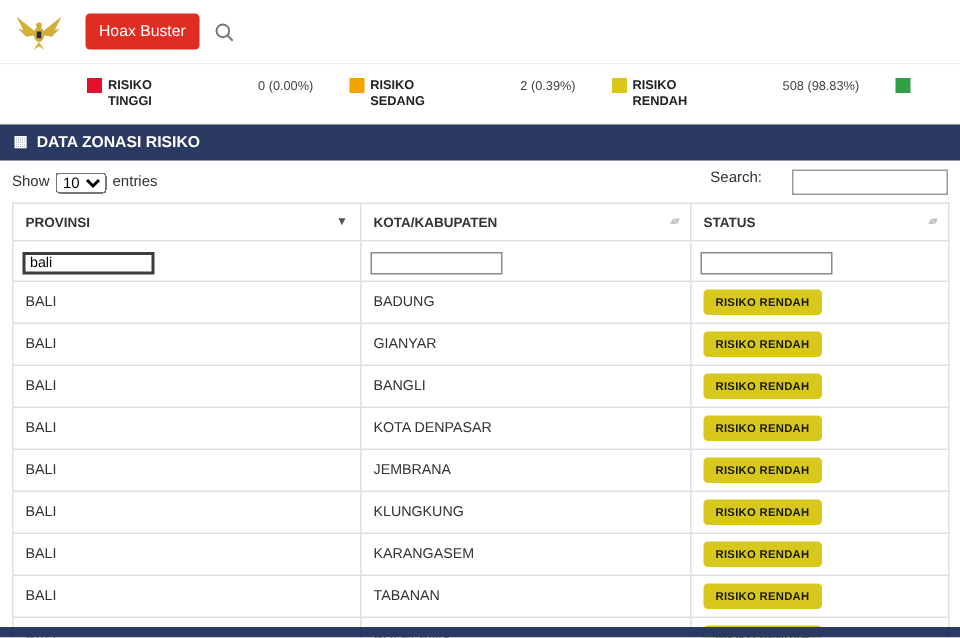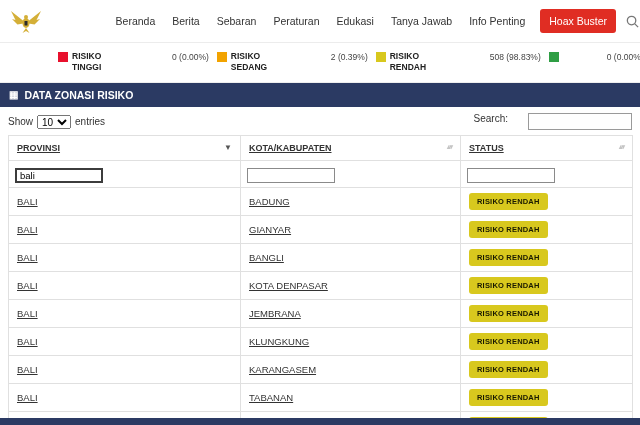--- a/index.html
+++ b/index.html
@@ -15,21 +15,21 @@
   .logo { width:32px; height:34px; flex:0 0 auto; }
   .nav { display:flex; align-items:center; gap:17px; margin-left:auto;
          font-size:10.5px; color:#333; }
   .nav .nav-item { cursor:pointer; white-space:nowrap; }
   .hoax-btn { background:#e02d23; color:#fff; border:none; border-radius:3px;
               padding:6px 9px; font-size:10.5px; margin-left:15px; cursor:pointer;
               font-family:"Liberation Sans", sans-serif; }
   .top-search { margin-left:9px; margin-right:-4px; flex:0 0 auto; cursor:pointer; }
 
   
-  .legend { display:flex; gap:8px; padding:8px 6px 9px 58px;
+  .legend { display:flex; gap:24px; padding:8px 6px 9px 58px;
             border-bottom:1px solid #eee; background:#fff; }
   .leg-item { display:flex; align-items:flex-start; gap:4px; }
   .leg-sw { width:10px; height:10px; margin-top:1px; flex:0 0 auto; }
   .sw-0 { background:#e8112d; } .sw-1 { background:#f2a300; }
   .sw-2 { background:#d8c81e; } .sw-3 { background:#17693c; }
   .sw-4 { background:#2f9e44; }
   .leg-label { font-weight:bold; font-size:8.5px; line-height:1.3; width:52px; color:#222; }
   .leg-val { font-size:8.5px; color:#444; margin-top:1px; white-space:nowrap;padding-left:44px; }
 
   
@@ -41,21 +41,21 @@
   .controls { display:flex; align-items:center; justify-content:space-between;
               padding:6px 8px 5px 8px; font-size:10px; }
   .show-wrap { display:flex; align-items:center; gap:4px; }
   .page-size { font-size:10px; height:14px; font-family:"Liberation Sans",sans-serif; }
   .search-wrap { display:flex; align-items:flex-start; gap:20px; }
   .search-input { width:104px; height:17px; border:1px solid #9a9a9a; font-size:10px; padding:1px 3px; }
 
   
   table.risk { width:624px; margin:0 8px; border-collapse:collapse; table-layout:fixed; }
   col.c1 { width:232px; } col.c2 { width:220px; } col.c3 { width:172px; }
-  th, td { border:1px solid #e0e0e0; text-align:left; vertical-align:middle;text-decoration:underline; }
+  th, td { border:1px solid #e0e0e0; text-align:left; vertical-align:middle; }
   th { font-size:9px; color:#333; padding:7px 8px; font-weight:bold; position:relative; cursor:pointer; }
   .sort-active { float:right; font-size:8px; color:#555; }
   .sort-idle { float:right; font-size:7px; color:#c4c4c4; letter-spacing:-1px; }
   .filter-row td { padding:4px 6px; }
   .filter-input { width:88px; height:15px; border:1px solid #8a8a8a; font-size:9.5px;
                   padding:1px 3px; font-family:"Liberation Sans",sans-serif; }
   .filter-input.active { border:2px solid #3c3c3c; }
   tbody td { font-size:9.5px; color:#333; padding:8px 8px; }
   tbody td.status-cell { padding:4px 8px; }
   .badge { display:inline-block; background:#d8c81e; color:#191900; font-size:7.5px;
@@ -73,29 +73,20 @@
     <g fill="#d4af37">
       <path d="M32 30 L2 6 L11 24 L4 22 L15 33 Z"></path>
       <path d="M32 30 L62 6 L53 24 L60 22 L49 33 Z"></path>
       <ellipse cx="32" cy="30" rx="7" ry="10"></ellipse>
       <path d="M32 40 L25 50 L32 46 L39 50 Z"></path>
       <circle cx="32" cy="18" r="4"></circle>
     </g>
     <rect x="29" y="26" width="6" height="9" fill="#2b2b2b"></rect>
   </svg>
 
-  <nav class="nav">
-    <span class="nav-item">Beranda</span>
-    <span class="nav-item">Berita</span>
-    <span class="nav-item">Sebaran</span>
-    <span class="nav-item">Peraturan</span>
-    <span class="nav-item">Edukasi</span>
-    <span class="nav-item">Tanya Jawab</span>
-    <span class="nav-item">Info Penting</span>
-  </nav>
 
   <button class="hoax-btn">Hoax Buster</button>
 
   <svg class="top-search" width="15" height="15" viewBox="0 0 16 16">
     <circle cx="7" cy="7" r="4.5" fill="none" stroke="#777" stroke-width="1.4"></circle>
     <line x1="10.5" y1="10.5" x2="14" y2="14" stroke="#777" stroke-width="1.4"></line>
   </svg>
 </div>
 
 <div class="legend">

